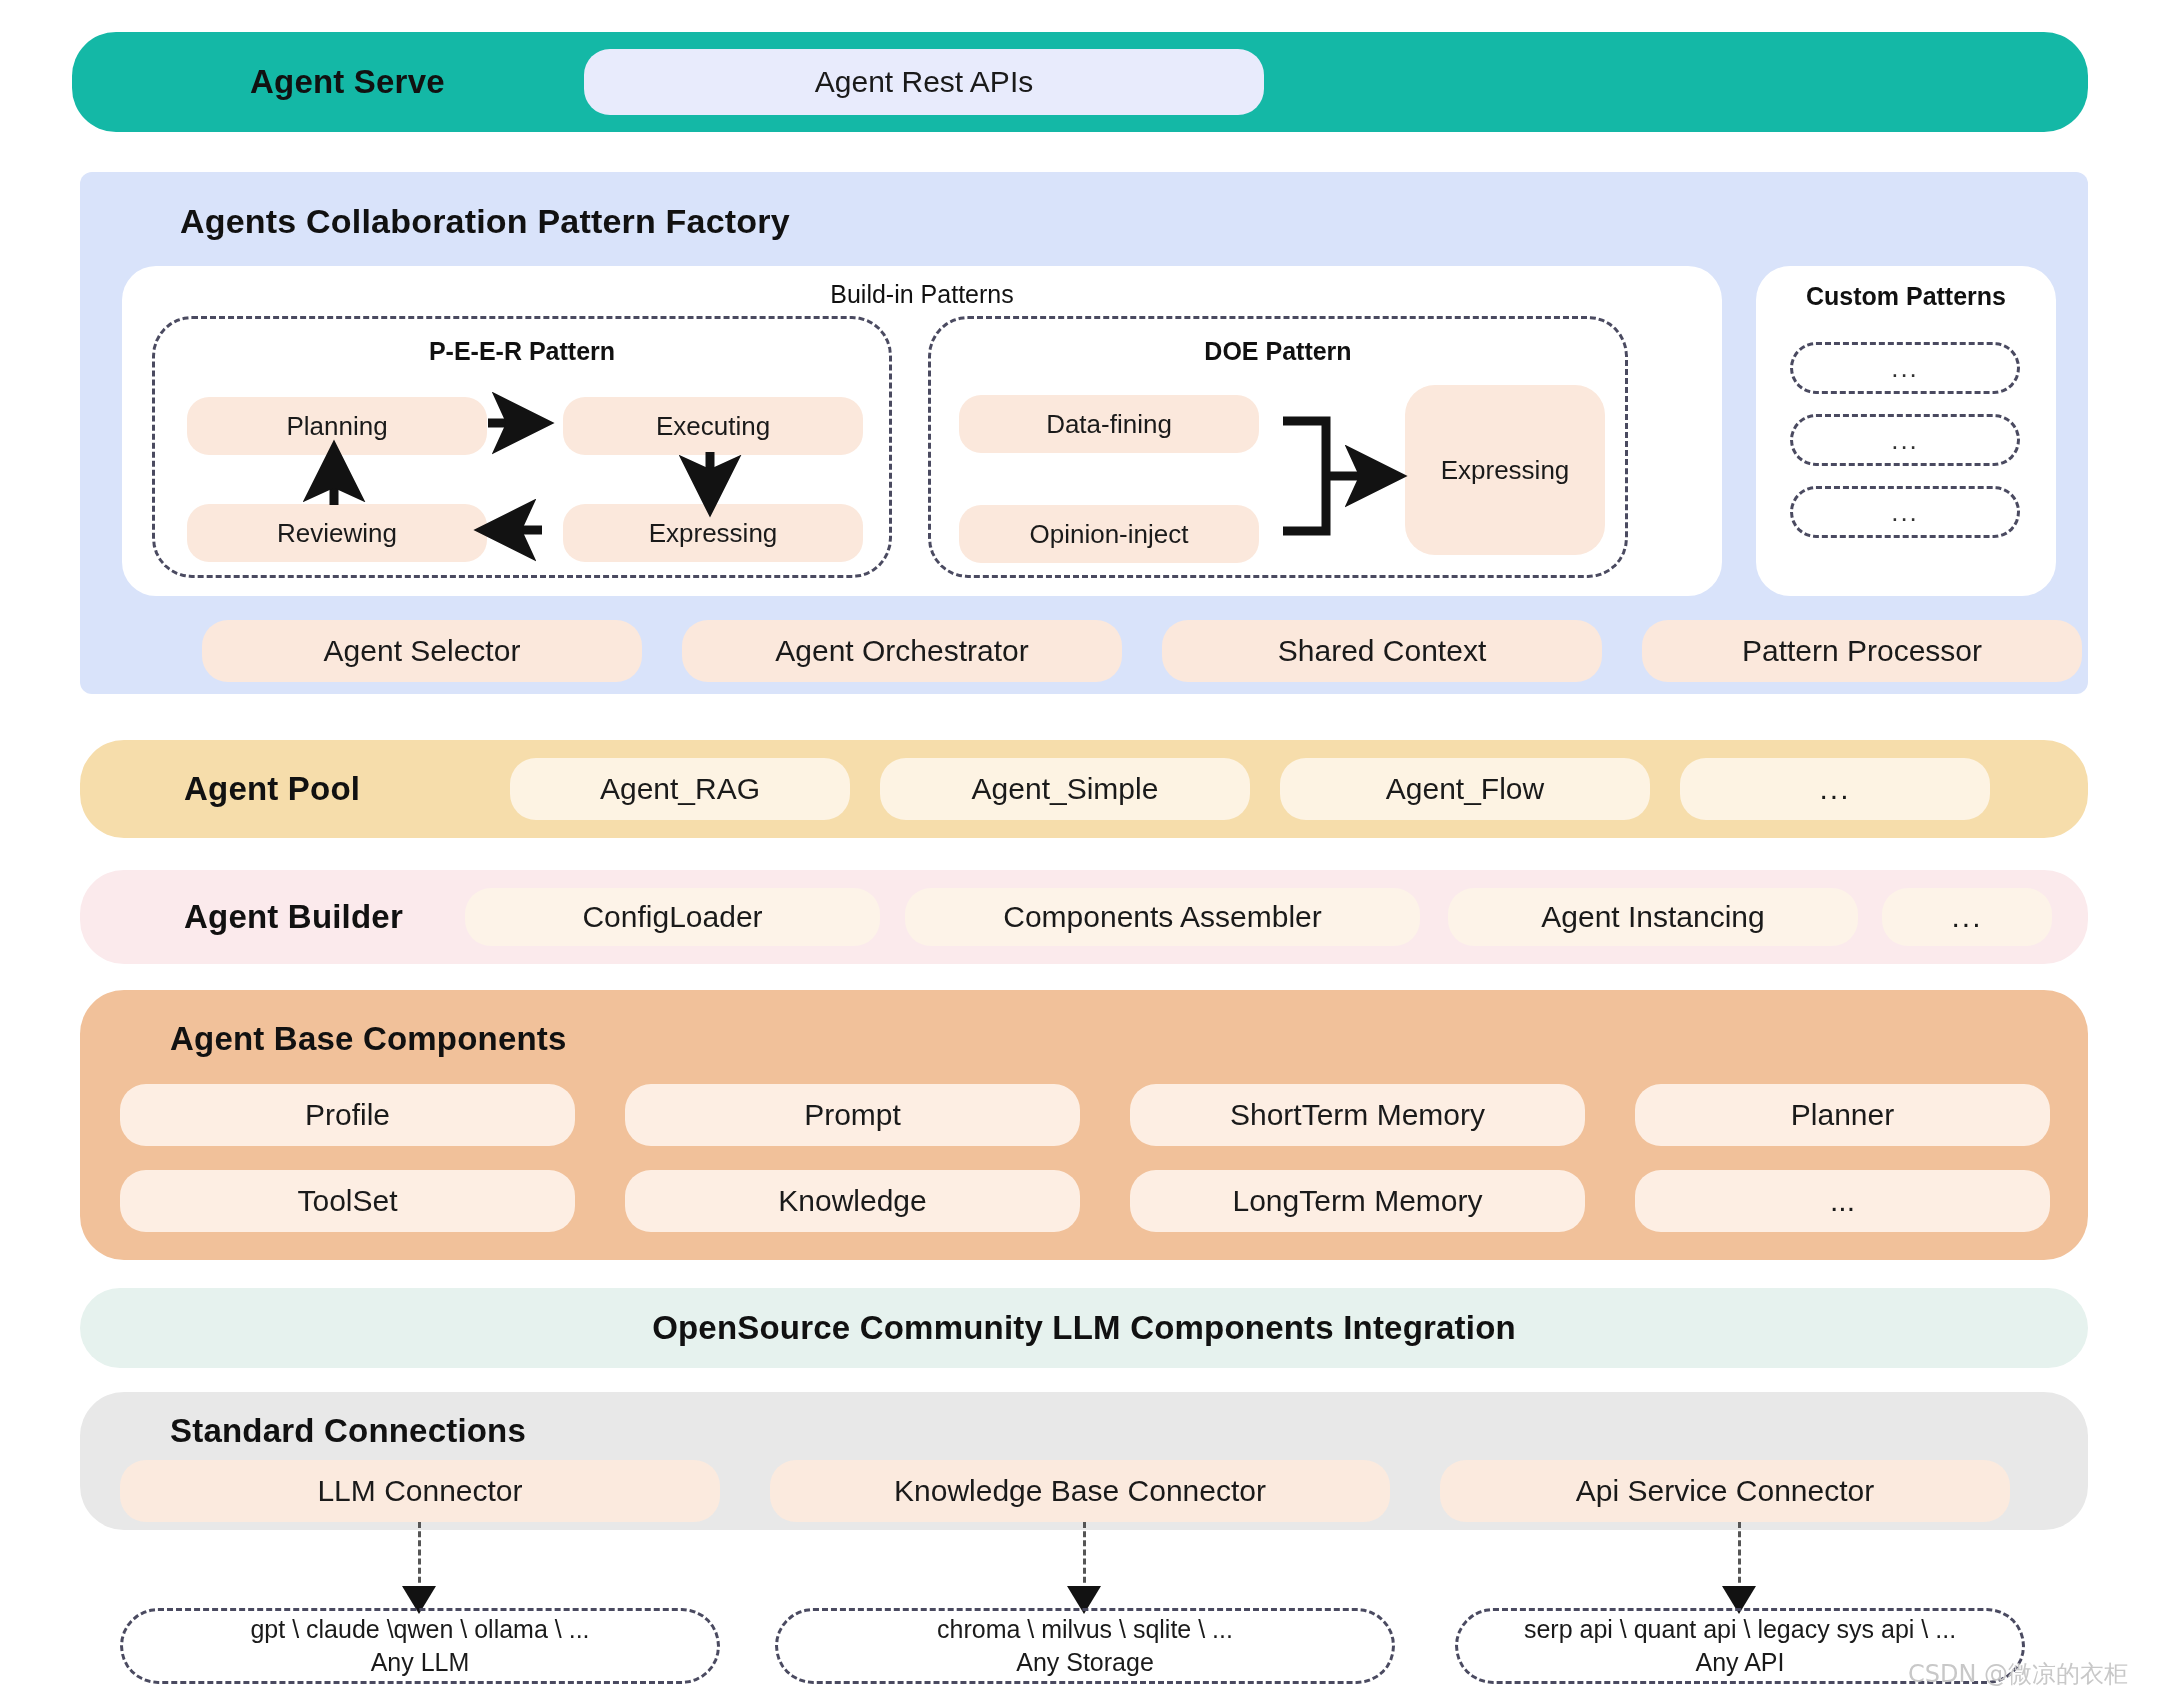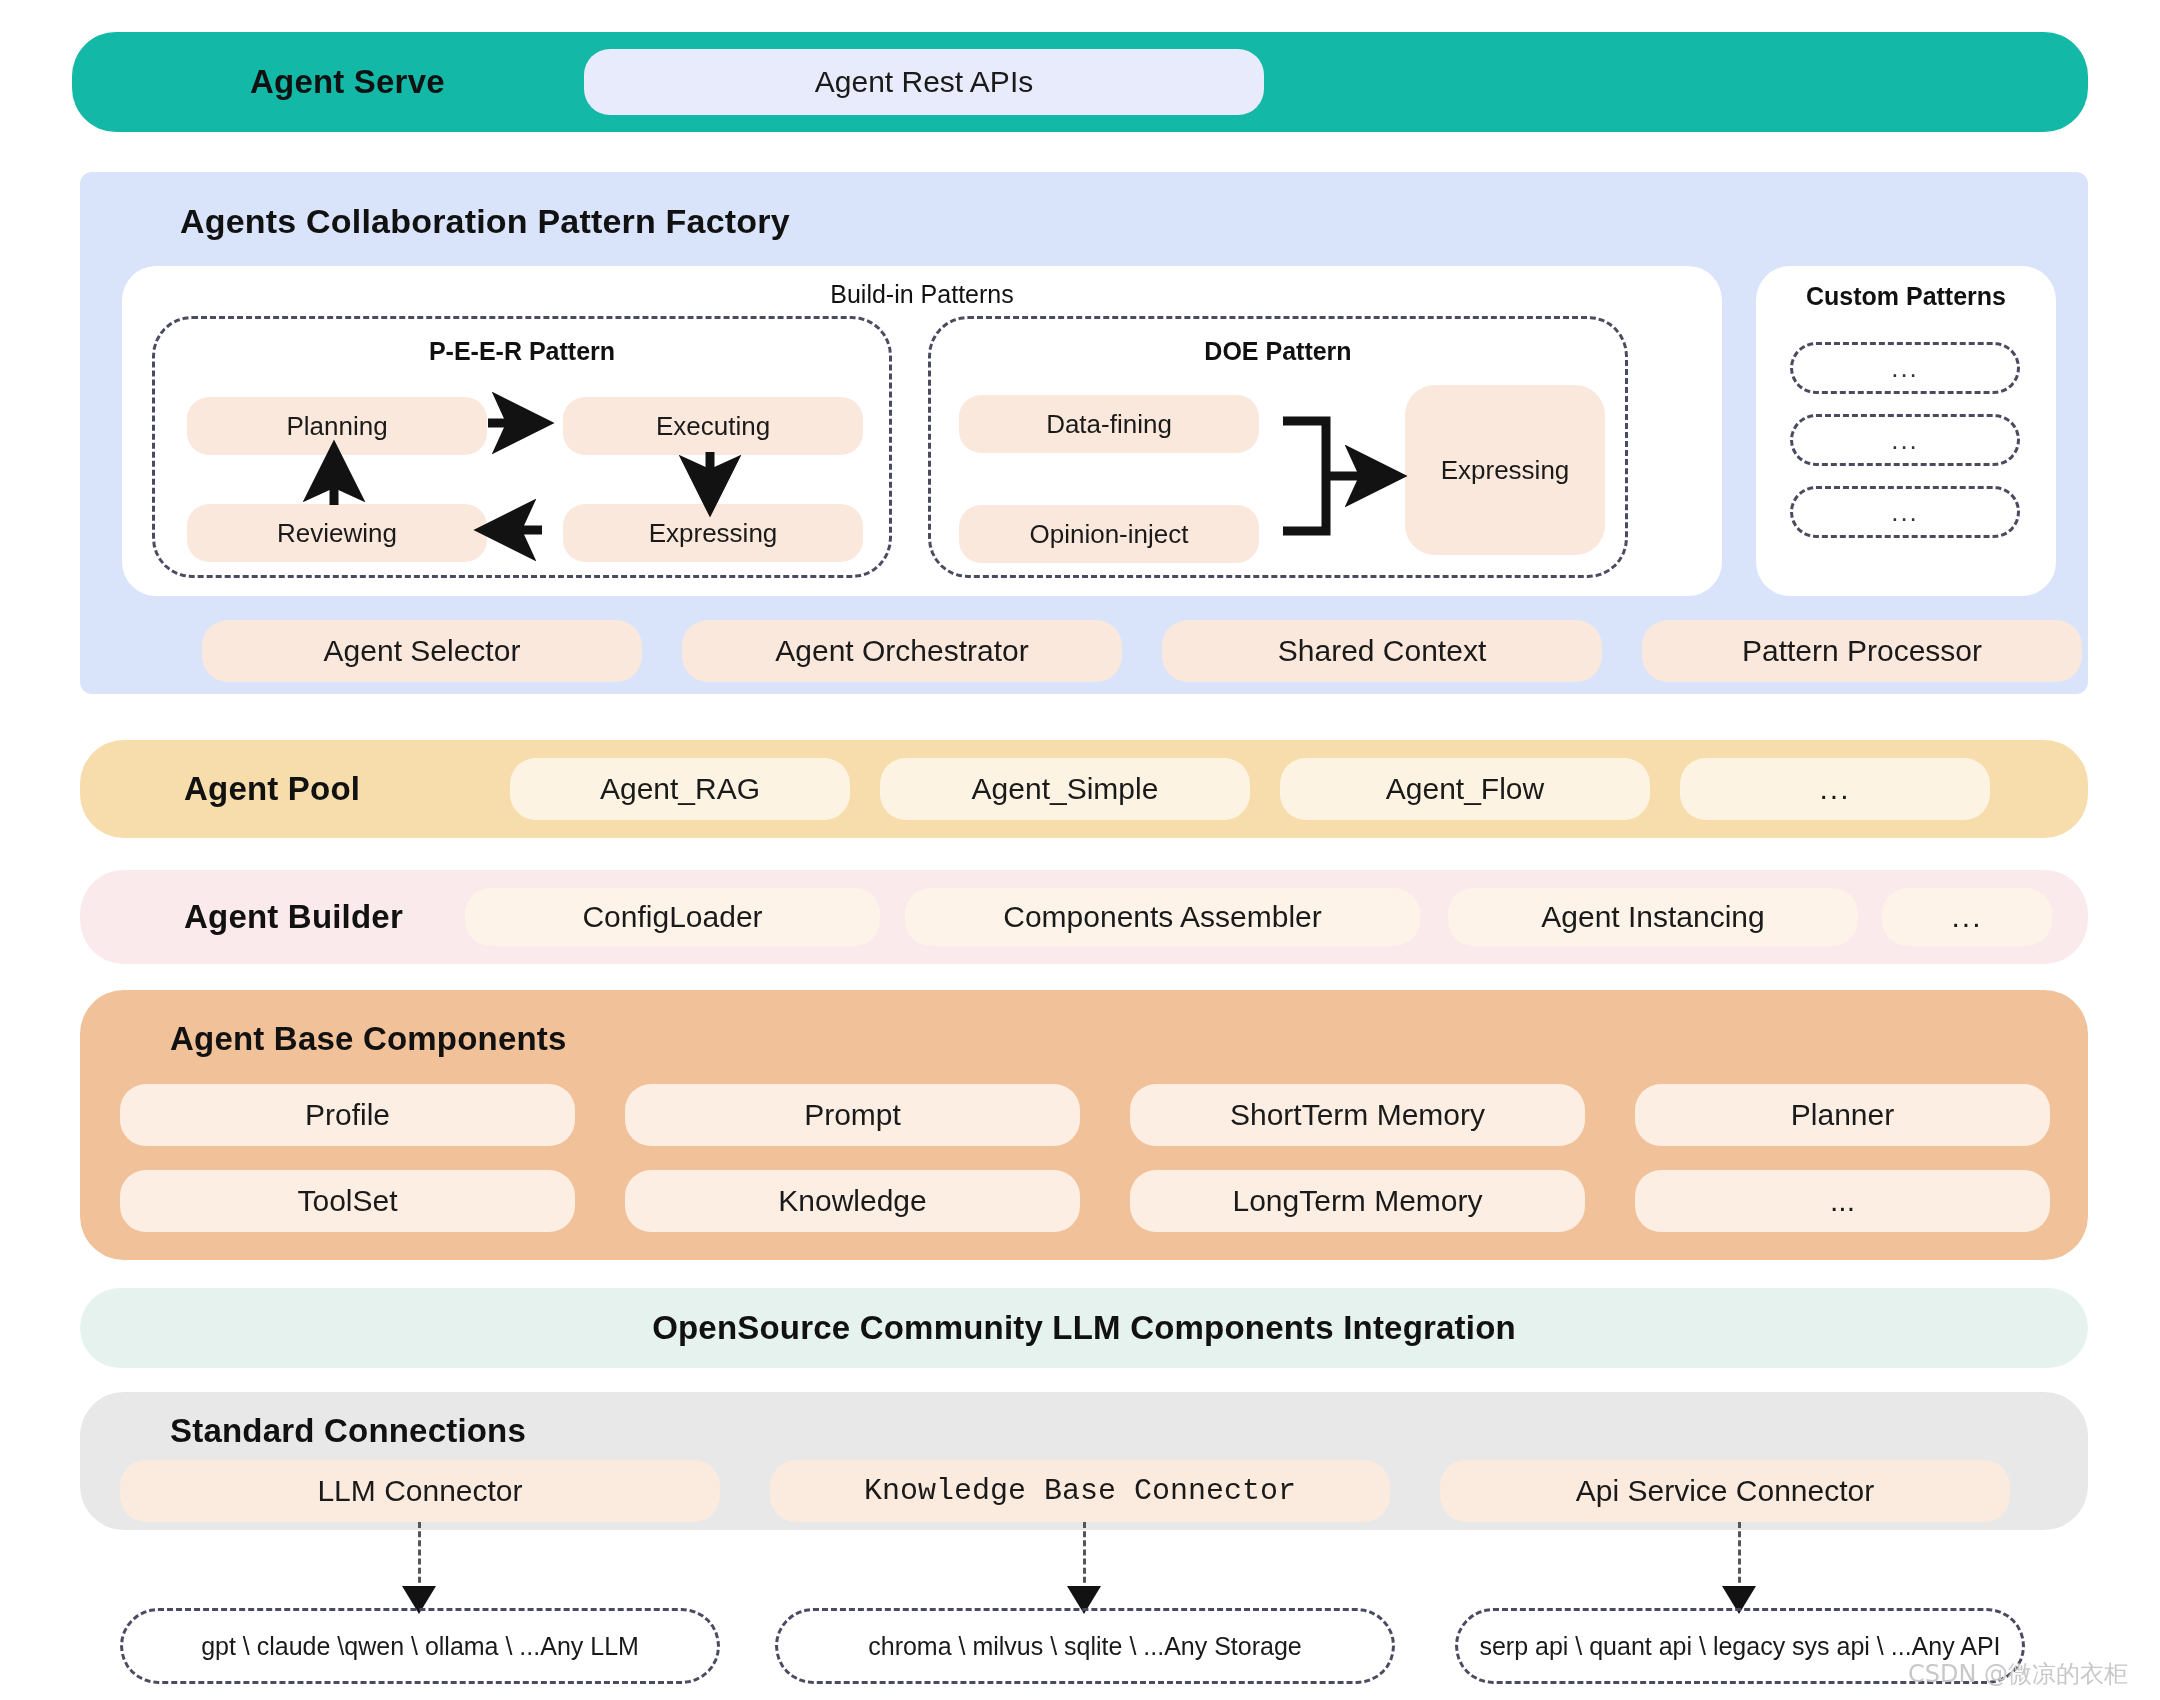--- a/index.html
+++ b/index.html
@@ -177,39 +177,39 @@
     left: 80px; top: 1392px; width: 2008px; height: 138px;
     background: #e8e8e8; border-radius: 44px; display: block;
   }
   #standard > .band-title {
     position: absolute; left: 90px; top: 20px; font-size: 33px;
   }
   #standard .pill {
     position: absolute; top: 68px; height: 62px; background: #fbeade; font-size: 30px;
   }
   #conn-0 { left: 40px;   width: 600px; }
-  #conn-1 { left: 690px;  width: 620px; font-family: Liberation Mono, monospace; }
+  #conn-1 { left: 690px;  width: 620px; }
   #conn-2 { left: 1360px; width: 570px; }
 
   
   .dash-line {
     position: absolute; width: 0; border-left: 3px dashed #555;
     height: 70px; top: 1522px;
   }
   .arrow-head {
     position: absolute; width: 0; height: 0;
     border-left: 17px solid transparent;
     border-right: 17px solid transparent;
     border-top: 28px solid #121212;
     top: 1586px;
   }
   .bottom-box {
     position: absolute; top: 1608px; height: 76px;
     border: 3px dashed #4a4a60; border-radius: 38px;
-    display: flex; flex-direction: row;
+    display: flex; flex-direction: column;
     align-items: center; justify-content: center;
     font-size: 25px; color: #1a1a1a; line-height: 1.32;
   }
   #bottom-0 { left: 120px;  width: 600px; }
   #bottom-1 { left: 775px;  width: 620px; }
   #bottom-2 { left: 1455px; width: 570px; }
 
   #watermark {
     position: absolute; right: 32px; bottom: 10px;
     font-size: 24px; color: #c8c8c8;

